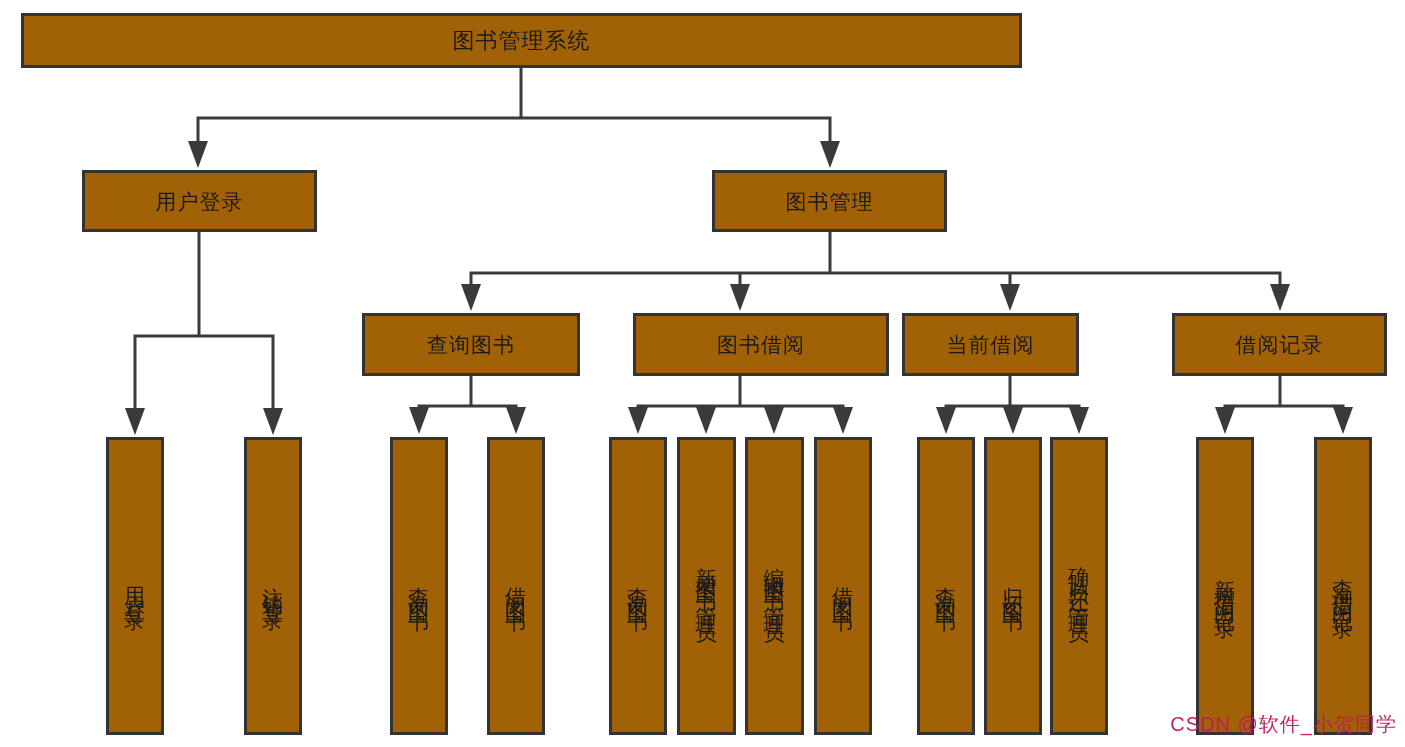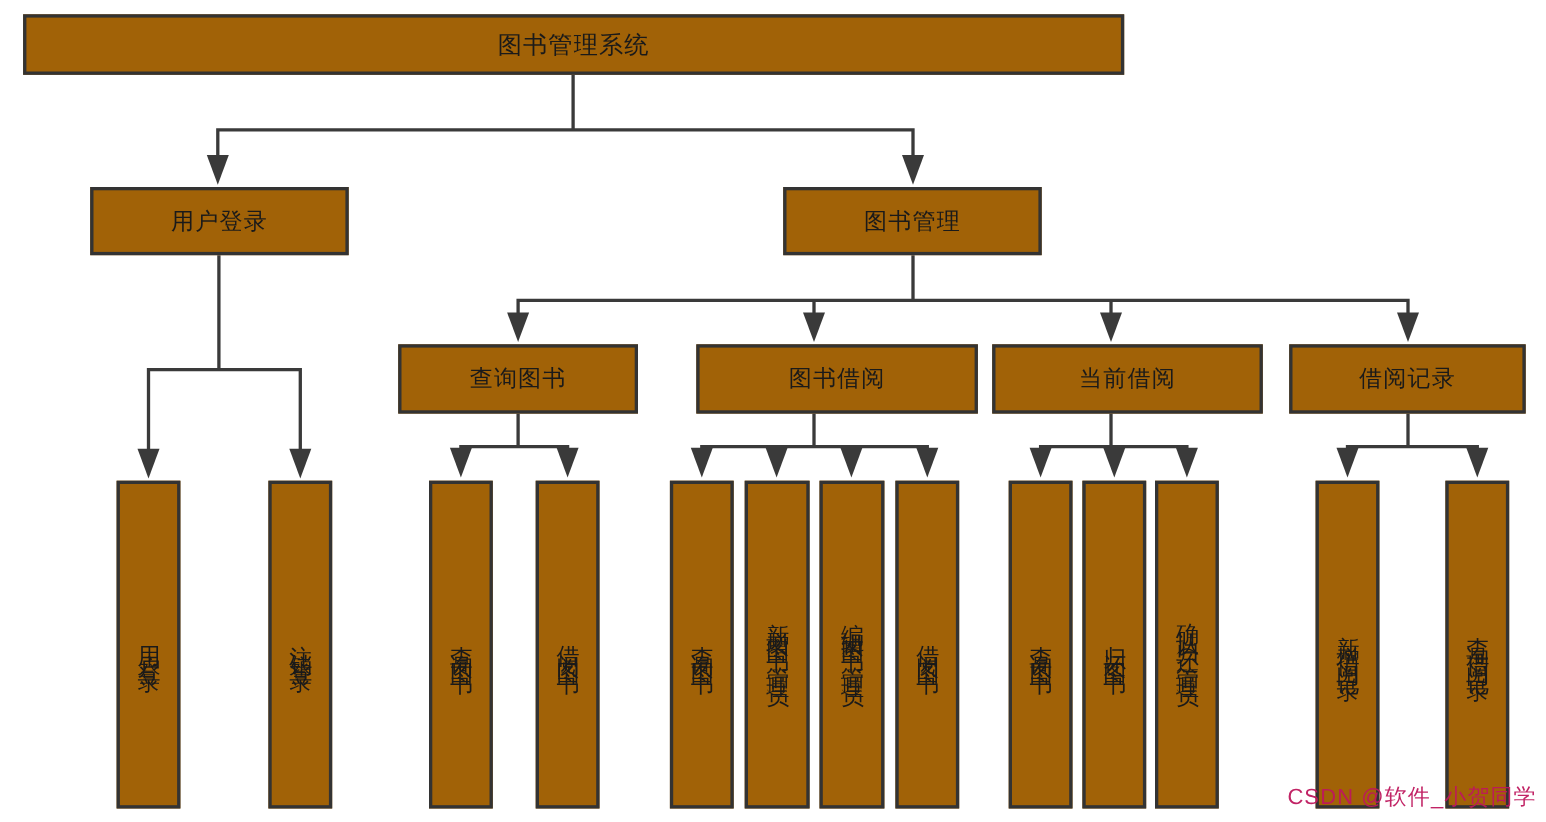--- a/index.html
+++ b/index.html
@@ -96,21 +96,21 @@
     </g>
   </svg>
 
   <div class="node hbox root" style="left:21px; top:13px; width:1001px; height:55px;">图书管理系统</div>
 
   <div class="node hbox" style="left:82px; top:170px; width:235px; height:62px;">用户登录</div>
   <div class="node hbox" style="left:712px; top:170px; width:235px; height:62px;">图书管理</div>
 
   <div class="node hbox" style="left:362px; top:313px; width:218px; height:63px;">查询图书</div>
   <div class="node hbox" style="left:633px; top:313px; width:256px; height:63px;">图书借阅</div>
-  <div class="node hbox" style="left:902px; top:313px; width:246px; height:63px;">当前借阅</div>
+  <div class="node hbox" style="left:902px; top:313px; width:177px; height:63px;">当前借阅</div>
   <div class="node hbox" style="left:1172px; top:313px; width:215px; height:63px;">借阅记录</div>
 
   <div class="node vbox" style="left:106px; top:437px; width:58px; height:298px;">用户登录</div>
   <div class="node vbox" style="left:244px; top:437px; width:58px; height:298px;">注销登录</div>
 
   <div class="node vbox" style="left:390px; top:437px; width:58px; height:298px;">查询图书</div>
   <div class="node vbox" style="left:487px; top:437px; width:58px; height:298px;">借阅图书</div>
 
   <div class="node vbox" style="left:609px; top:437px; width:58px; height:298px;">查询图书</div>
   <div class="node vbox" style="left:677px; top:437px; width:59px; height:298px;">新增图书（管理员）</div>

